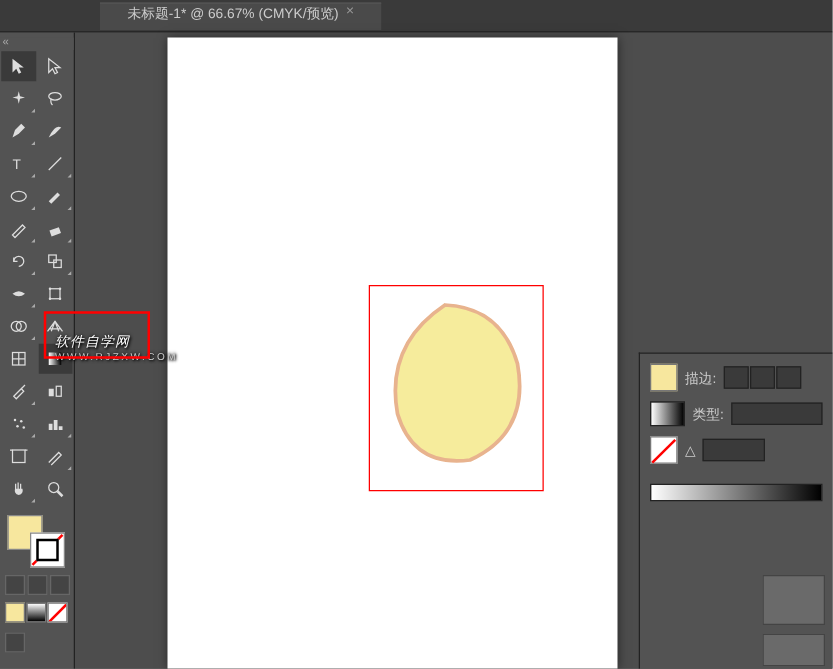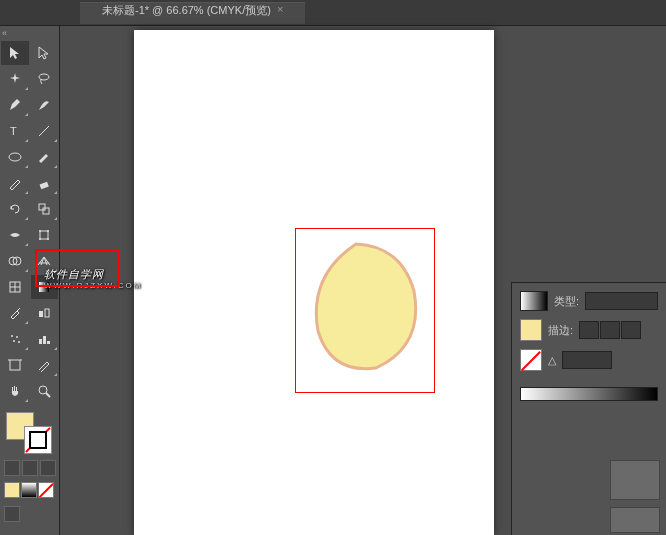--- a/index.html
+++ b/index.html
@@ -312,34 +312,34 @@
 
 <div class="highlight"></div>
 <div class="watermark">
   <span>软件自学网</span>
   <span class="sub">WWW.RJZXW.COM</span>
 </div>
 
 <div class="panel">
   <div class="panel-body">
     <div class="prow">
-      <div class="grad-preview"></div>
-      <span class="plabel">类型:</span>
-      <div class="pdropdown"></div>
-    </div>
-    <div class="prow">
       <div class="stroke-prev"></div>
       <span class="plabel">描边:</span>
       <div class="stroke-btns">
         <div class="sbtn"></div>
         <div class="sbtn"></div>
         <div class="sbtn"></div>
       </div>
     </div>
     <div class="prow">
+      <div class="grad-preview"></div>
+      <span class="plabel">类型:</span>
+      <div class="pdropdown"></div>
+    </div>
+    <div class="prow">
       <div class="noneprev"></div>
       <span class="plabel">△</span>
       <div class="pdropdown" style="flex:0 0 50px"></div>
     </div>
     <div class="grad-bar"></div>
     <div class="bignum"></div>
     <div class="bignum2"></div>
   </div>
 </div>
 

